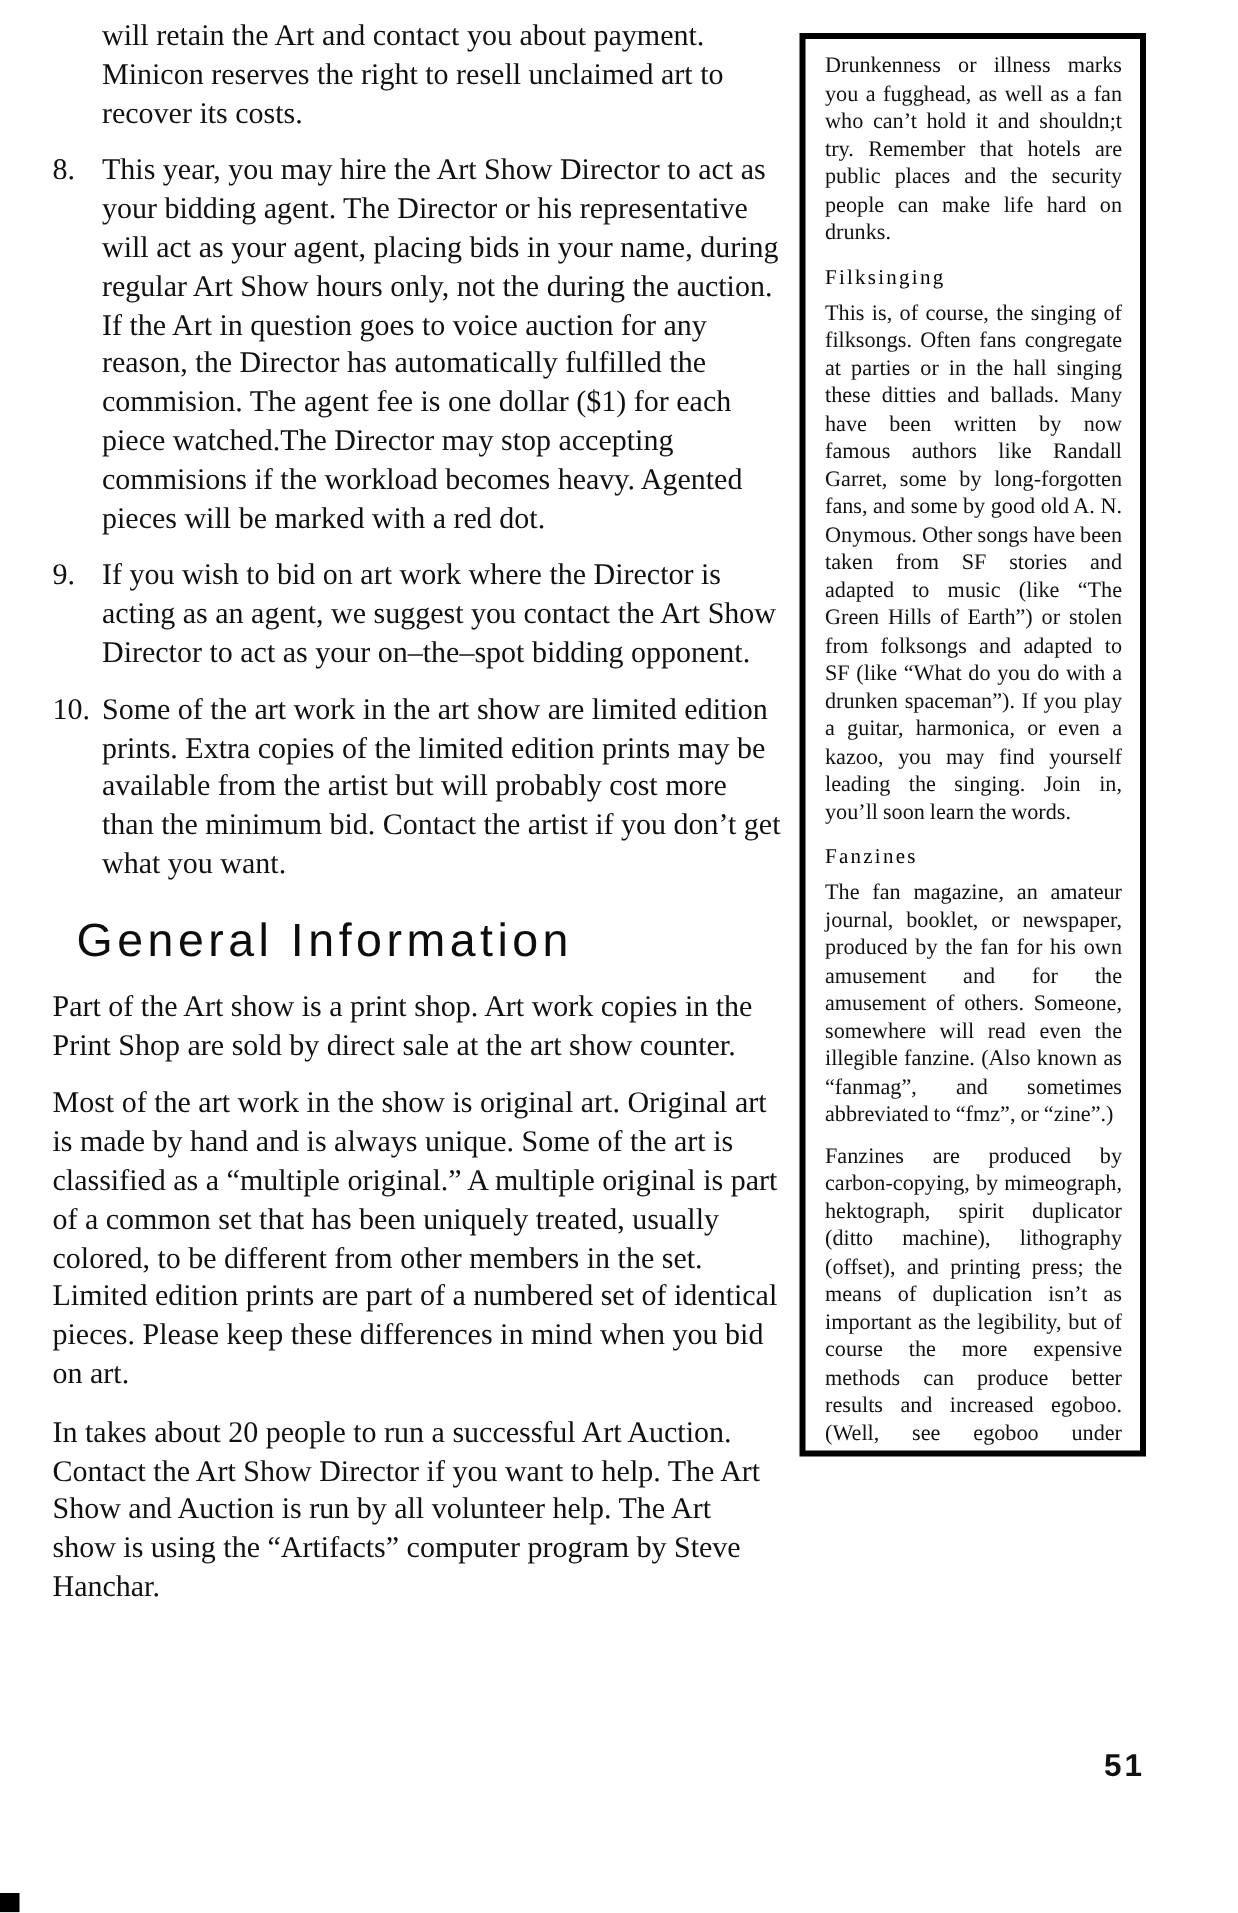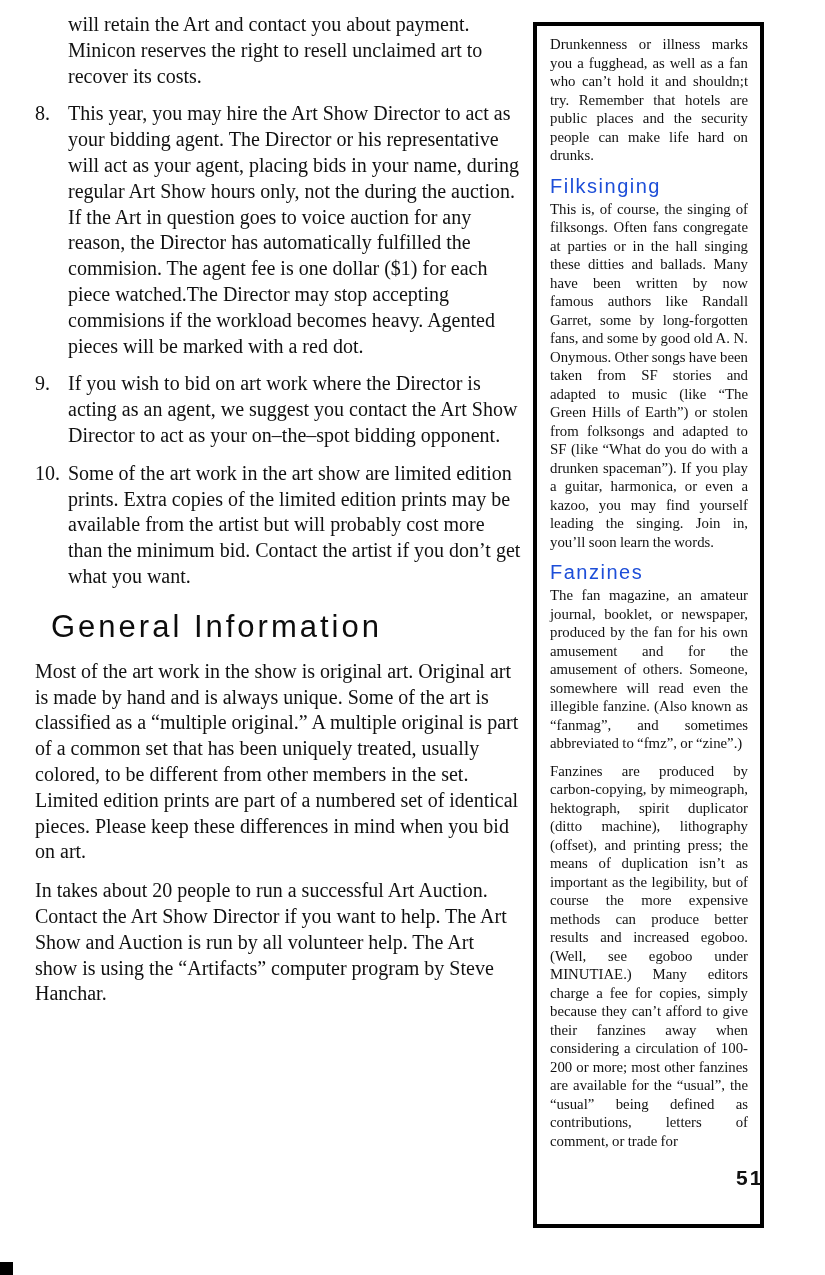--- a/index.html
+++ b/index.html
@@ -18,34 +18,34 @@
   .list-item .num { flex:0 0 33px; }
   .list-item .txt { flex:1; }
   .section-heading {
     font-family:"Liberation Sans", sans-serif;
     font-weight:normal; font-size:31px; line-height:34px;
     letter-spacing:3px; margin:20px 0 15px 16px; color:#0d0d0d;
   }
   .main-col p.body-par { margin:0 0 13px 0; }
   
   .sidebar {
-    position:absolute; left:533px; top:22px; width:231px; height:1206px;
+    position:absolute; left:533px; top:22px; width:231px; height:949px;
     border:4px solid #000; box-sizing:border-box;
     padding:9px 12px 0 13px; overflow:hidden;
     font-size:14.8px; line-height:18.5px;
   }
   .sidebar p {
     margin:0 0 8px 0; text-align:justify;
     hyphens:auto; -webkit-hyphens:auto; word-spacing:-0.4px;
   }
   .sidebar p.gap-above { margin-top:9px; }
   .sidebar h2 {
-    font-family:Liberation Sans, sans-serif;
-    font-weight:normal; font-size:20px; line-height:22px;
-    letter-spacing:1.5px; margin:10px 0 3px 0; color:#1d4ed8;
+    font-family:Liberation Serif, serif;
+    font-weight:normal; font-size:14px; line-height:22px;
+    letter-spacing:1.5px; margin:10px 0 3px 0; color:#000000;
   }
   
   .page-number {
     position:absolute; left:736px; top:1166px;
     font-family:"Liberation Sans", sans-serif;
     font-weight:bold; font-size:21px; letter-spacing:2px;
   }
   .corner-mark {
     position:absolute; left:0; top:1262px; width:13px; height:13px;
     background:#000;
@@ -73,20 +73,21 @@
       <div class="txt">If you wish to bid on art work where the Director is acting as an agent, we suggest you contact the Art Show Director to act as your on–the–spot bidding opponent.</div>
     </div>
 
     <div class="list-item">
       <span class="num">10.</span>
       <div class="txt">Some of the art work in the art show are limited edition prints. Extra copies of the limited edition prints may be available from the artist but will probably cost more than the minimum bid. Contact the artist if you don’t get what you want.</div>
     </div>
 
     <h1 class="section-heading">General Information</h1>
 
+    <p class="body-par">Part of the Art show is a print shop. Art work copies in the Print Shop are sold by direct sale at the art show counter.</p>
     <p class="body-par">Most of the art work in the show is original art. Original art is made by hand and is always unique. Some of the art is classified as a “multiple original.” A multiple original is part of a common set that has been uniquely treated, usually colored, to be different from other members in the set. Limited edition prints are part of a numbered set of identical pieces. Please keep these differences in mind when you bid on art.</p>
     <p class="body-par">In takes about 20 people to run a successful Art Auction. Contact the Art Show Director if you want to help. The Art Show and Auction is run by all volunteer help. The Art show is using the “Artifacts” computer program by Steve Hanchar.</p>
 
   </div>
 
   <aside class="sidebar">
 
     <p>Drunkenness or illness marks you a fugghead, as well as a fan who can’t hold it and shouldn;t try. Remember that hotels are public places and the security people can make life hard on drunks.</p>
 
     <h2>Filksinging</h2>

